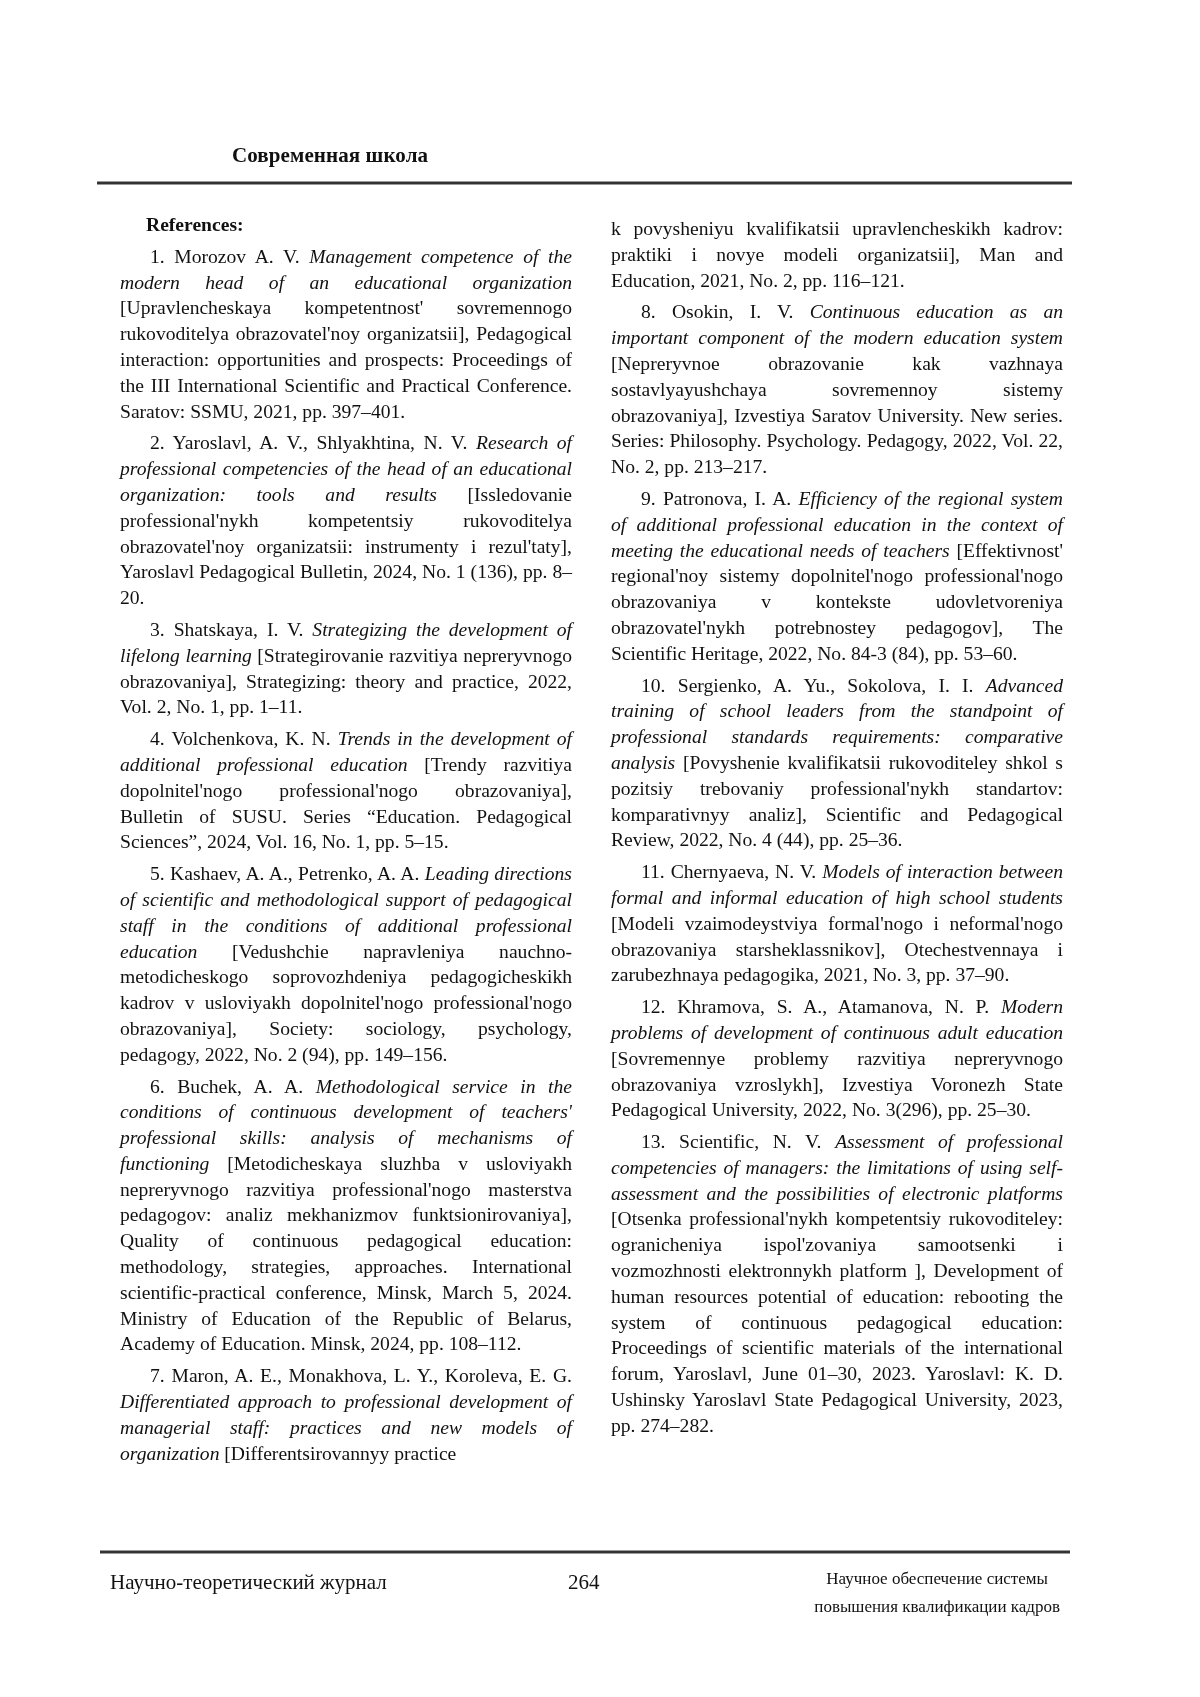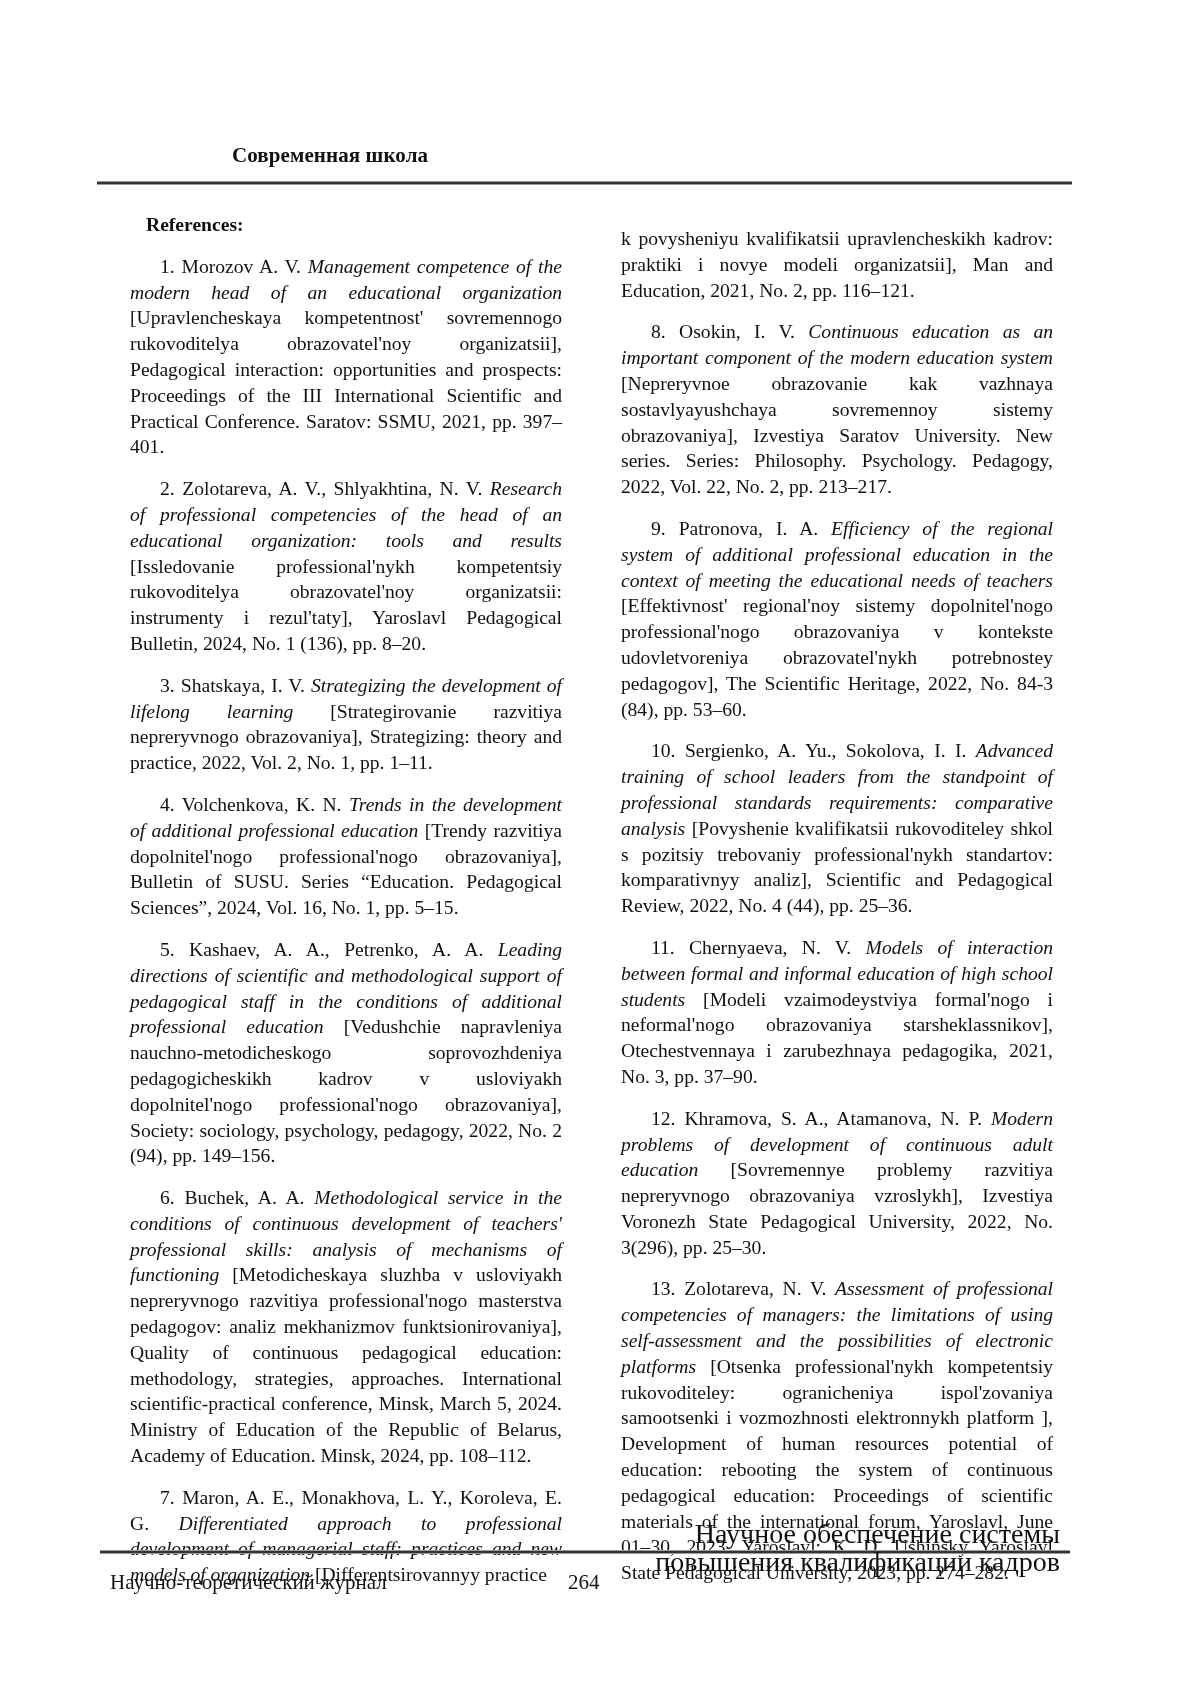--- a/index.html
+++ b/index.html
@@ -61,21 +61,21 @@
       hyphens: manual;
     }
     .col-left { left: 0; }
     .col-right { left: 491px; }
     .refs-heading {
       font-weight: bold;
       text-indent: 30px;
       margin: 2px;
     }
     .ref {
-      margin: 16px;
+      margin: 6px;
       text-indent: 30px;
     }
     .ref.cont { text-indent: 0; }
     .ref i { }
     .footer-rule {
       position: absolute;
       left: 100px;
       top: 1550px;
       width: 970px;
       height: 4px;
@@ -89,23 +89,23 @@
     }
     .footer-page {
       position: absolute;
       left: 568px;
       top: 1570px;
       font-size: 21px;
     }
     .footer-right {
       position: absolute;
       right: 140px;
-      top: 1520px;
-      font-size: 28px;
-      text-align: right;
+      top: 1565px;
+      font-size: 17px;
+      text-align: center;
       line-height: 28px;
     }
   </style>
 </head>
 <body>
 
 <div class="header">
   <div class="journal-title">Современная школа</div>
   <div class="header-rule"></div>
 </div>
@@ -116,21 +116,21 @@
 
     <p class="ref">
       <span>1.</span>
       <span>Morozov A. V.</span>
       <i>Management competence of the modern head of an educational organization</i>
       <span>[Upravlencheskaya kompetentnost' sovremennogo rukovoditelya obrazovatel'noy organizatsii], Pedagogical interaction: opportunities and prospects: Proceedings of the III International Scientific and Practical Conference. Saratov: SSMU, 2021, pp. 397–401.</span>
     </p>
 
     <p class="ref">
       <span>2.</span>
-      <span>Zolotareva, A. V., Shlyakhtina, N. V.</span>
+      <span>Yaroslavl, A. V., Shlyakhtina, N. V.</span>
       <i>Research of professional competencies of the head of an educational organization: tools and results</i>
       <span>[Issledovanie professional'nykh kompetentsiy rukovoditelya obrazovatel'noy organizatsii: instrumenty i rezul'taty], Yaroslavl Pedagogical Bulletin, 2024, No. 1 (136), pp. 8–20.</span>
     </p>
 
     <p class="ref">
       <span>3.</span>
       <span>Shatskaya, I. V.</span>
       <i>Strategizing the development of lifelong learning</i>
       <span>[Strategirovanie razvitiya nepreryvnogo obrazovaniya], Strategizing: theory and practice, 2022, Vol. 2, No. 1, pp. 1–11.</span>
     </p>
@@ -199,21 +199,21 @@
 
     <p class="ref">
       <span>12.</span>
       <span>Khramova, S. A., Atamanova, N. P.</span>
       <i>Modern problems of development of continuous adult education</i>
       <span>[Sovremennye problemy razvitiya nepreryvnogo obrazovaniya vzroslykh], Izvestiya Voronezh State Pedagogical University, 2022, No. 3(296), pp. 25–30.</span>
     </p>
 
     <p class="ref">
       <span>13.</span>
-      <span>Zolotareva, N. V.</span>
+      <span>Scientific, N. V.</span>
       <i>Assessment of professional competencies of managers: the limitations of using self-assessment and the possibilities of electronic platforms</i>
       <span>[Otsenka professional'nykh kompetentsiy rukovoditeley: ogranicheniya ispol'zovaniya samootsenki i vozmozhnosti elektronnykh platform ], Development of human resources potential of education: rebooting the system of continuous pedagogical education: Proceedings of scientific materials of the international forum, Yaroslavl, June 01–30, 2023. Yaroslavl: K. D. Ushinsky Yaroslavl State Pedagogical University, 2023, pp. 274–282.</span>
     </p>
   </div>
 </div>
 
 <div class="footer-rule"></div>
 <div class="footer-left">Научно-теоретический журнал</div>
 <div class="footer-page">264</div>
 <div class="footer-right">

